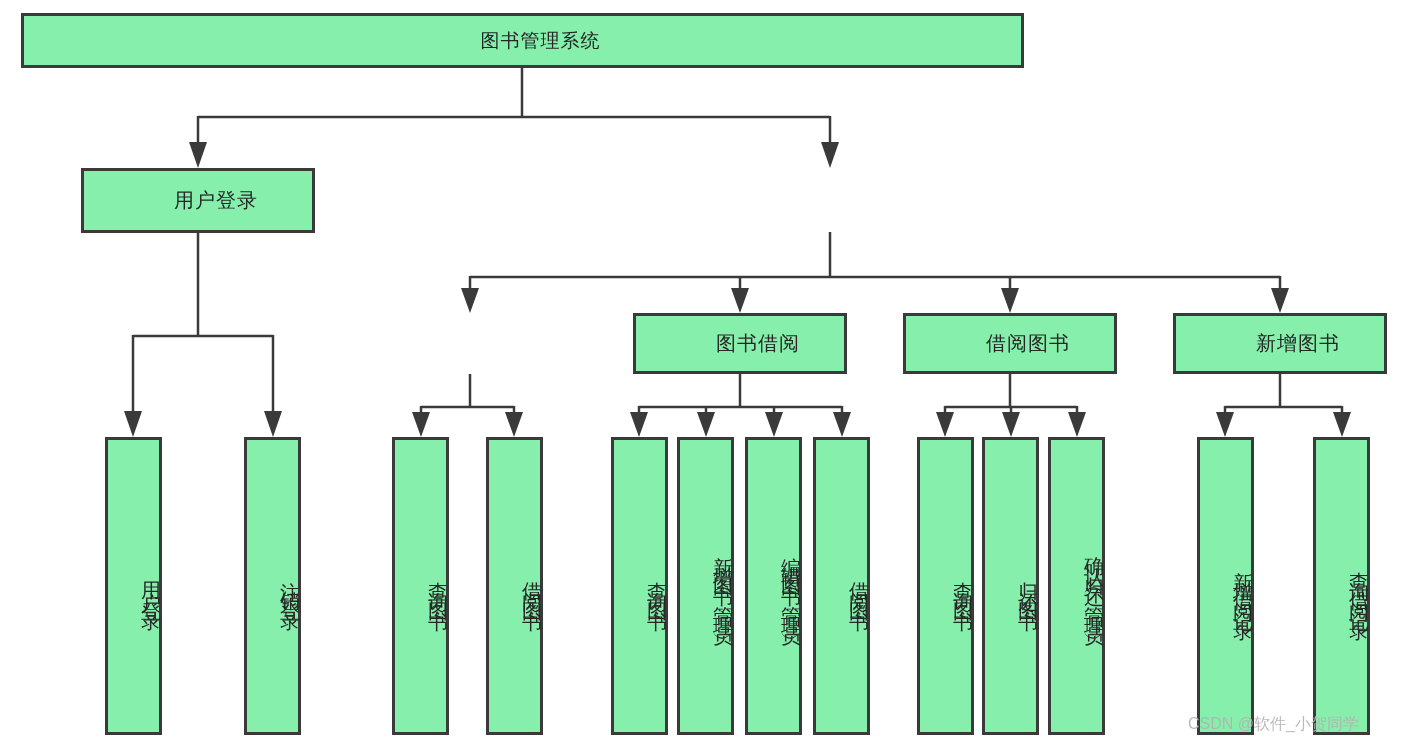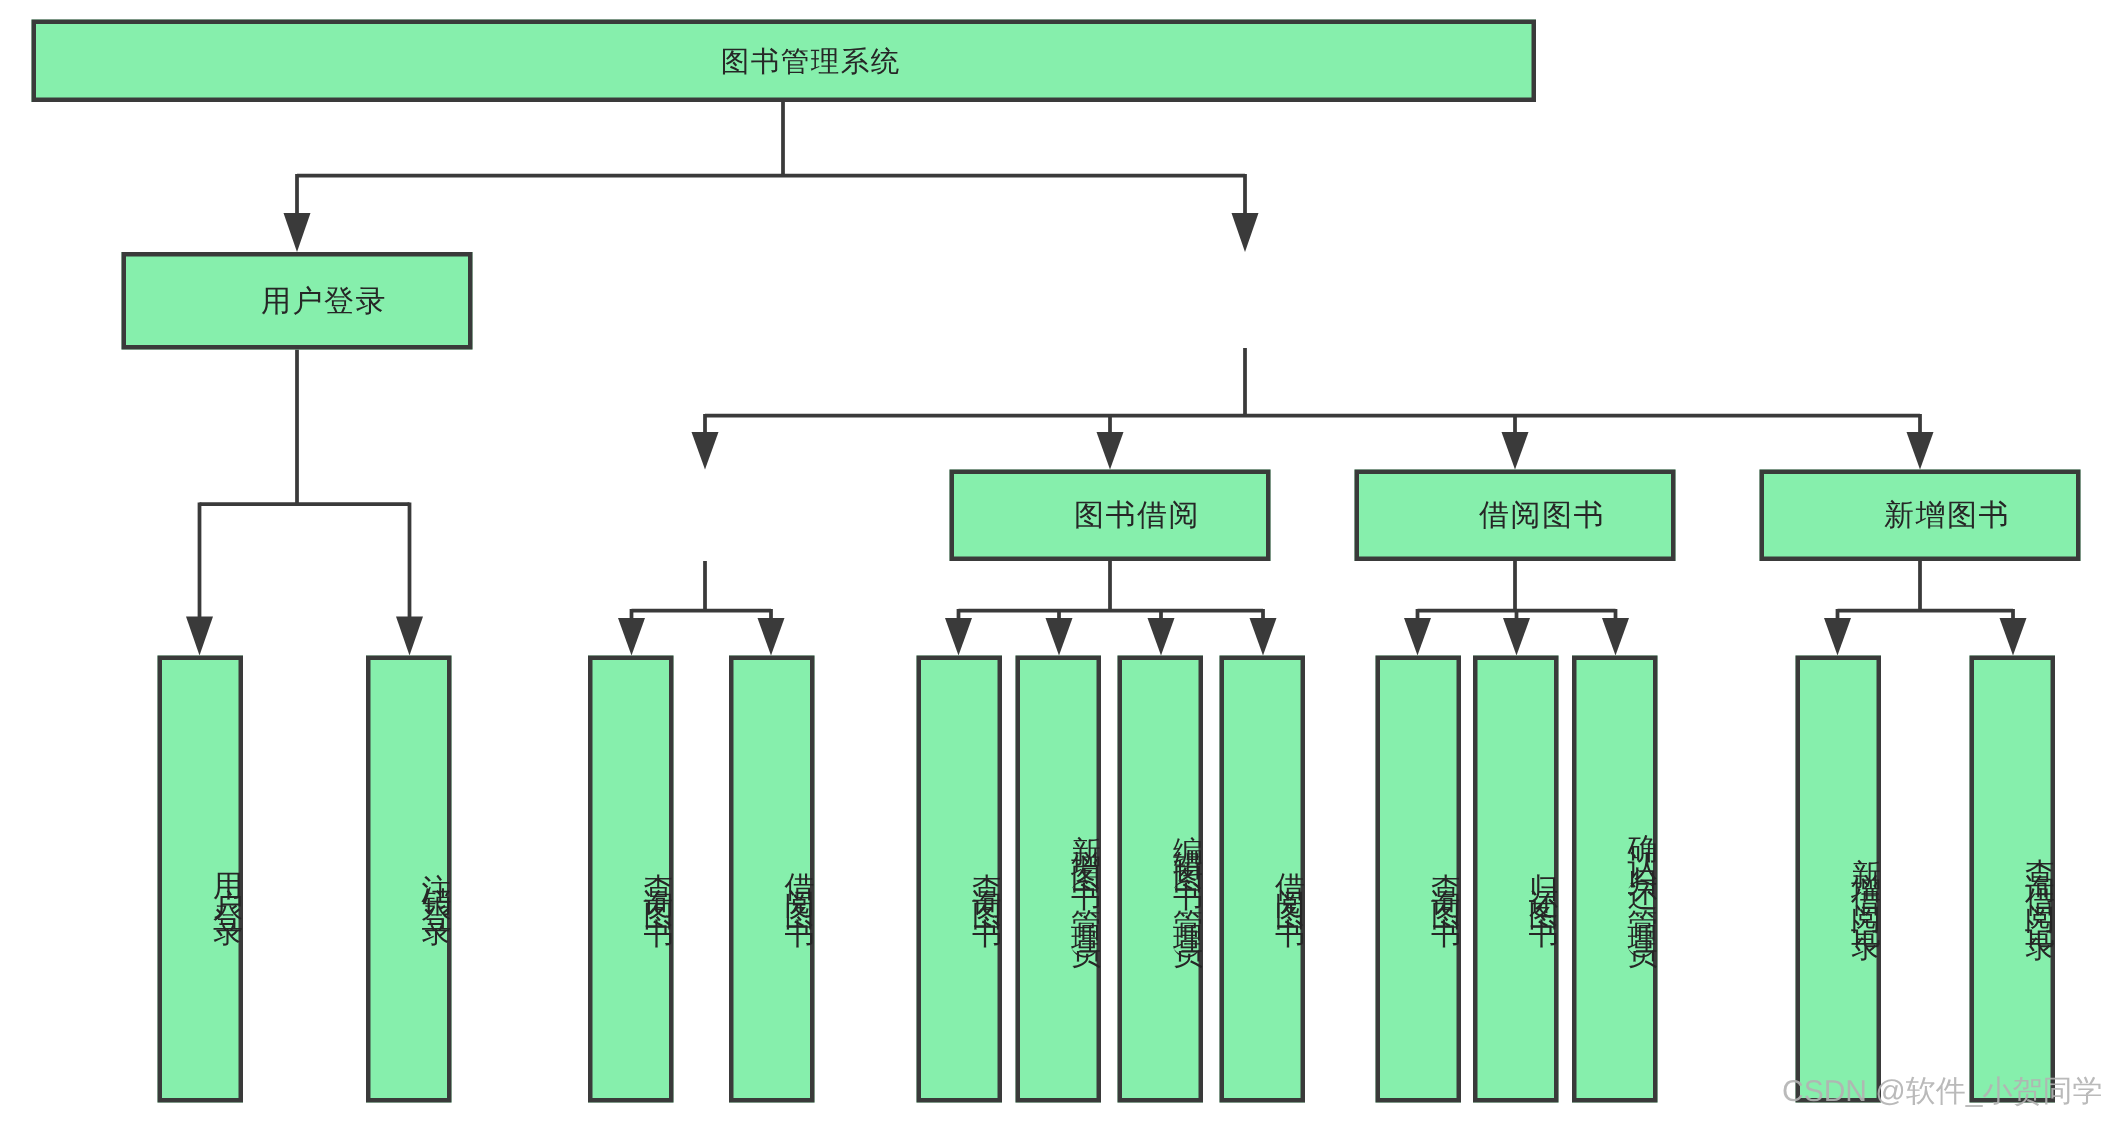--- a/index.html
+++ b/index.html
@@ -34,21 +34,21 @@
     writing-mode:vertical-rl;
     text-orientation:mixed;
     font-size:20px;
     letter-spacing:10px;
     line-height:1;
     white-space:nowrap;
   }
   .watermark{
     position:absolute;
     left:1188px;top:714px;
-    font-size:20px;
+    font-size:16px;
     color:var(--watermark);
     opacity:.9;
     white-space:nowrap;
     z-index:5;
   }
 </style>
 </head>
 <body>
 
 <div class="canvas">

